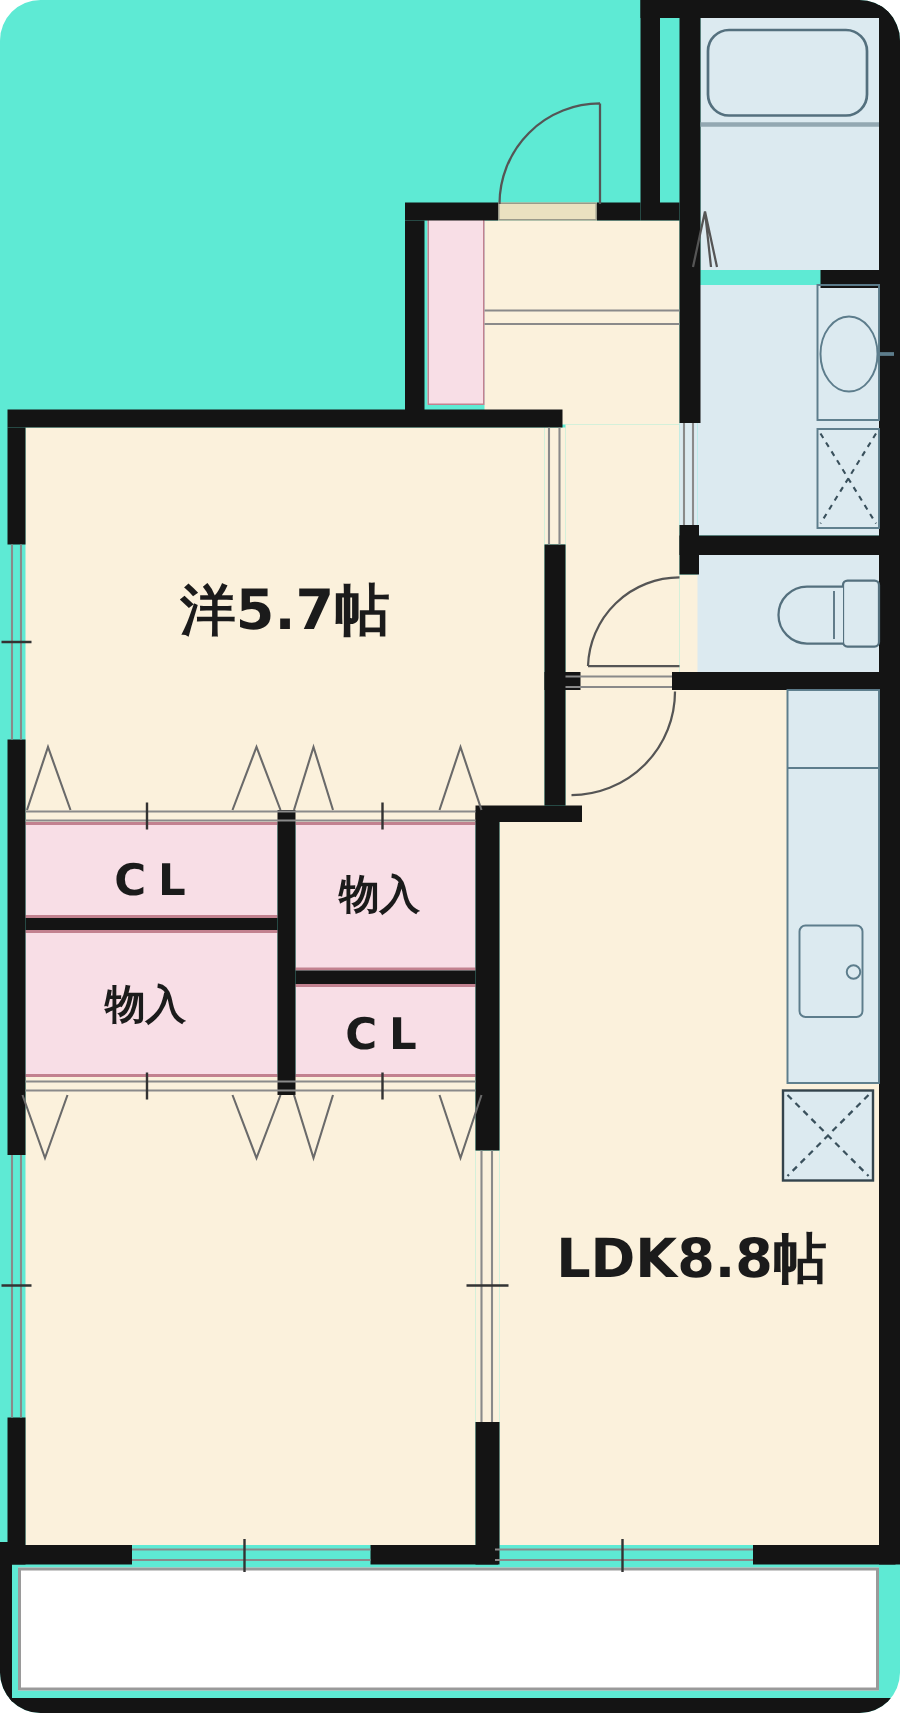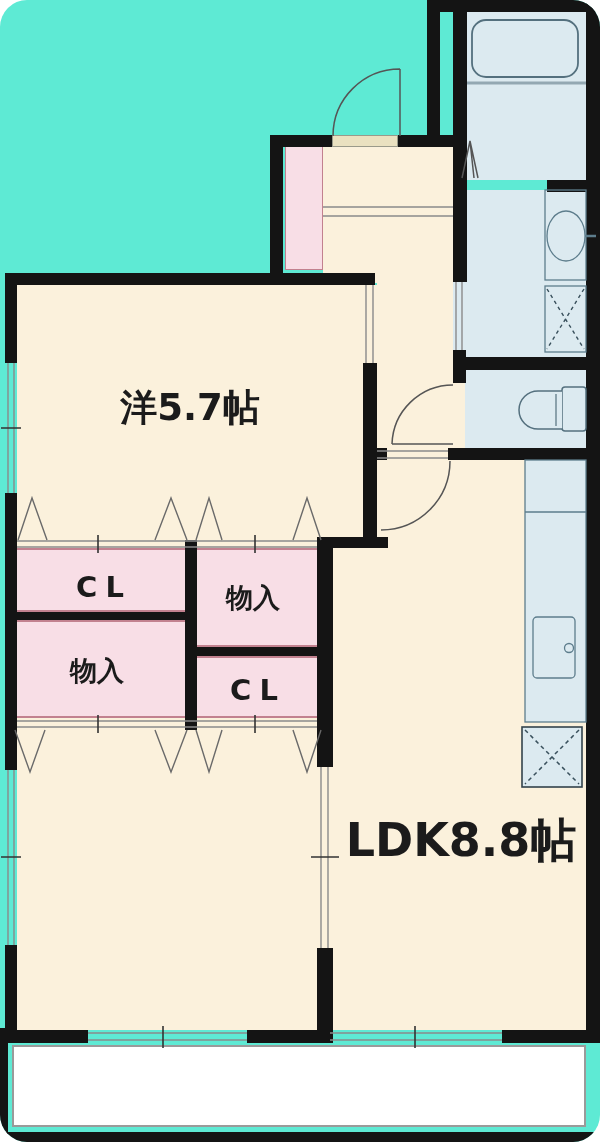--- a/index.html
+++ b/index.html
@@ -144,19 +144,19 @@
       <rect x="533" y="617" width="42" height="61" rx="4"></rect>
       <circle cx="569" cy="648" r="4.5"></circle>
     </g>
     <g>
       <rect x="522" y="727" width="60" height="60" fill="none" stroke="#33434c" stroke-width="1.6"></rect>
       <path d="M525,730 L579,784 M579,730 L525,784" stroke="#39505c" stroke-width="1.5" stroke-dasharray="4,3.5" fill="none"></path>
     </g>
   </svg>
 
   <div class="lbl" style="left:190px;top:407px;font-size:37px;">洋5.7帖</div>
-  <div class="lbl" style="left:461px;top:840px;font-size:46px;">LDK8.8帖</div>
+  <div class="lbl" style="left:461px;top:840px;font-size:36px;">LDK8.8帖</div>
   <div class="lbl" style="left:104px;top:587px;font-size:29px;letter-spacing:8px;">CL</div>
   <div class="lbl" style="left:253px;top:597px;font-size:27px;">物入</div>
   <div class="lbl" style="left:97px;top:670px;font-size:27px;">物入</div>
   <div class="lbl" style="left:258px;top:690px;font-size:29px;letter-spacing:8px;">CL</div>
 
 </div>
 
 </body></html>

